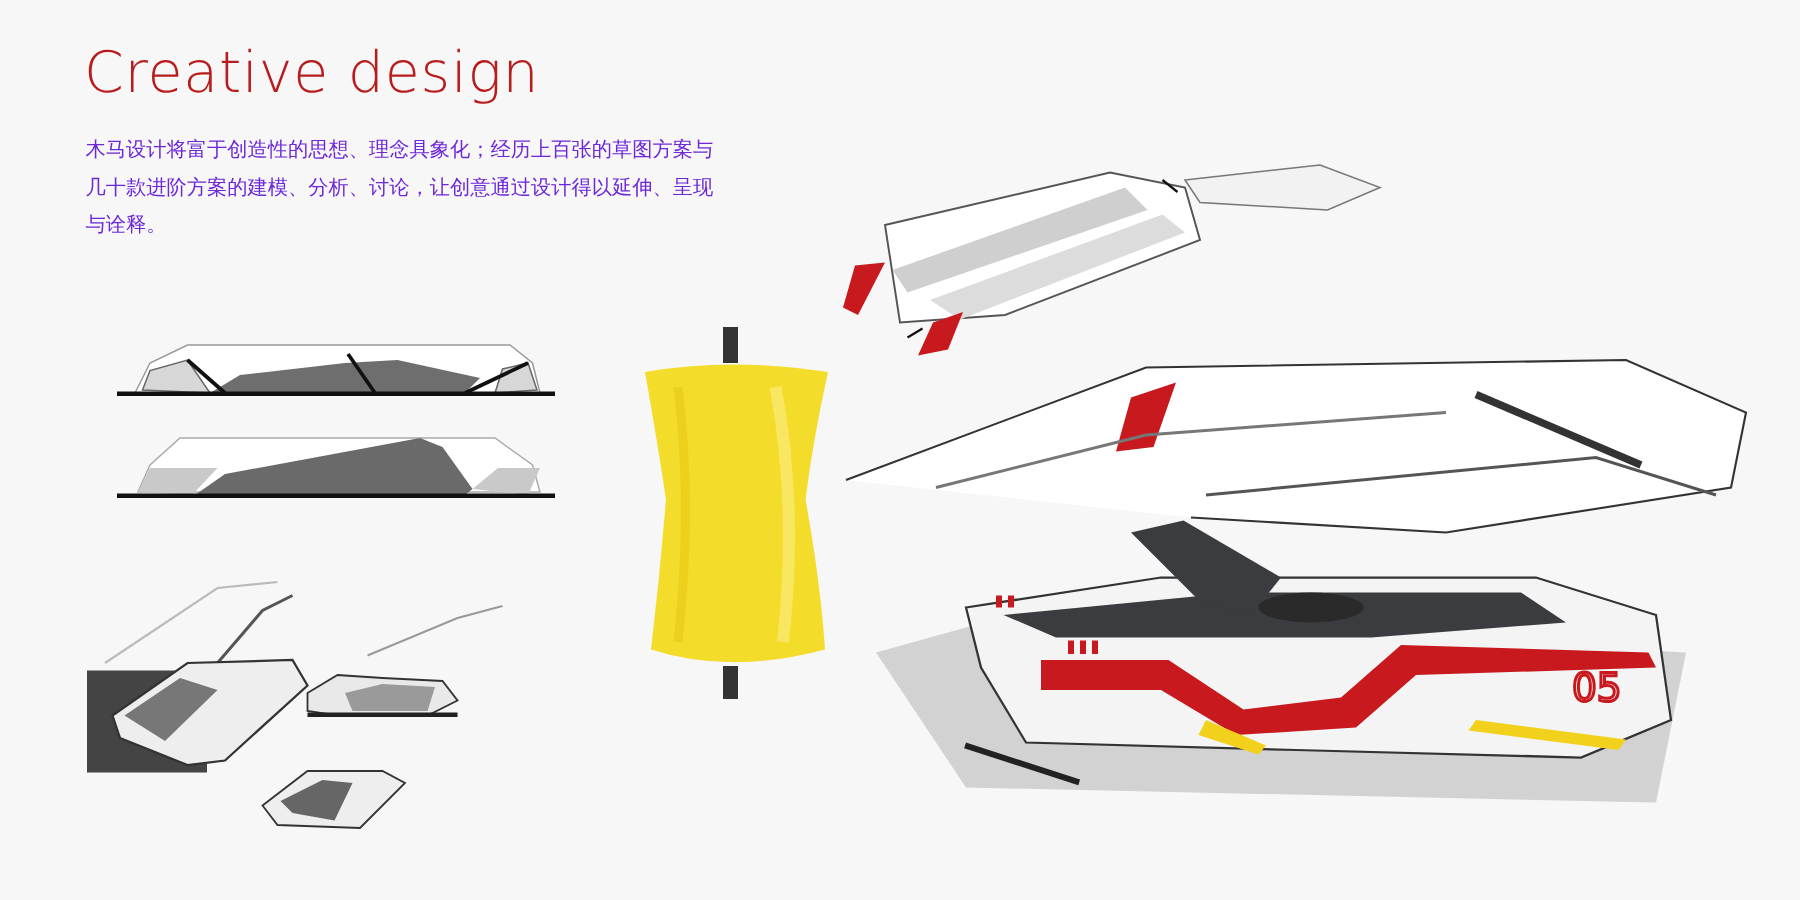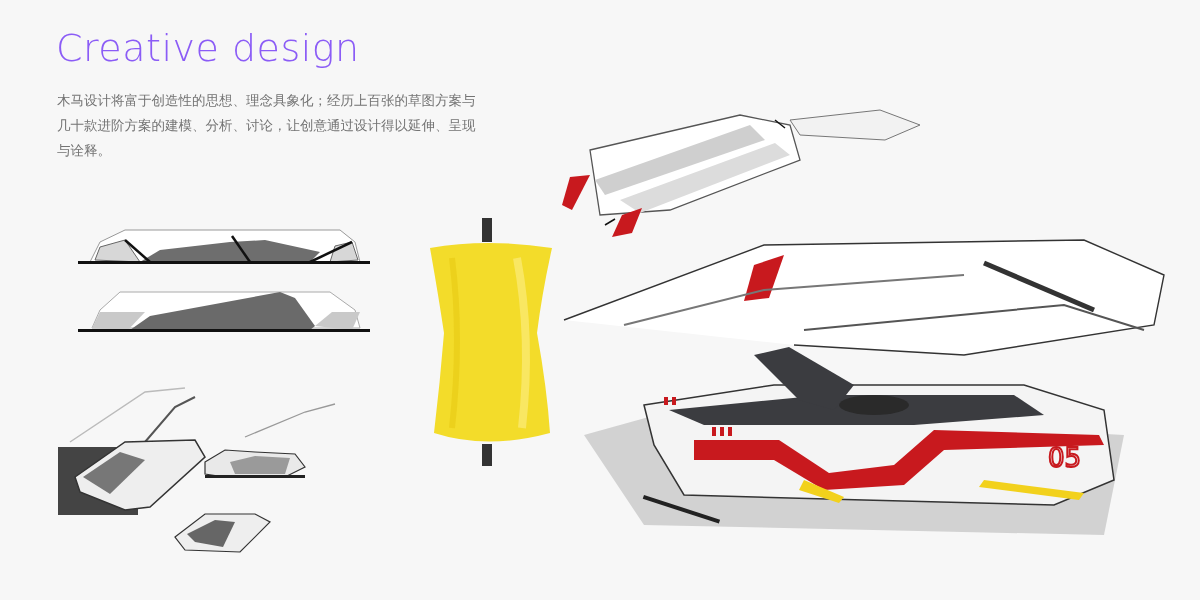--- a/index.html
+++ b/index.html
@@ -1,21 +1,21 @@
 <!DOCTYPE html>
 <html><head>
 <meta charset="utf-8">
 <style>
   html, body { margin:0; padding:0; }
   body { width:1200px; height:600px; background:#f7f7f7; overflow:hidden; position:relative;
          font-family:"DejaVu Sans", "Liberation Sans", sans-serif; }
-  .title { position:absolute; left:56px; top:26px; font-size:38px; font-weight:200; color:#8b5cf6;
+  .title { position:absolute; left:56px; top:26px; font-size:38px; font-weight:200; color:#b91c1c;
            letter-spacing:0.5px; font-family:"DejaVu Sans", sans-serif; }
   .desc { position:absolute; left:57px; top:88px; width:420px; font-size:13.5px; line-height:25px;
-          color:#737373; font-family:"DejaVu Sans", sans-serif; }
+          color:#6d28d9; font-family:"DejaVu Sans", sans-serif; }
   .sketch { position:absolute; }
   svg { display:block; overflow:visible; }
 </style>
 </head>
 <body>
 
 <div class="title">Creative design</div>
 <div class="desc">木马设计将富于创造性的思想、理念具象化；经历上百张的草图方案与几十款进阶方案的建模、分析、讨论，让创意通过设计得以延伸、呈现与诠释。</div>
 
 <div class="sketch" style="left:70px;top:212px;">

